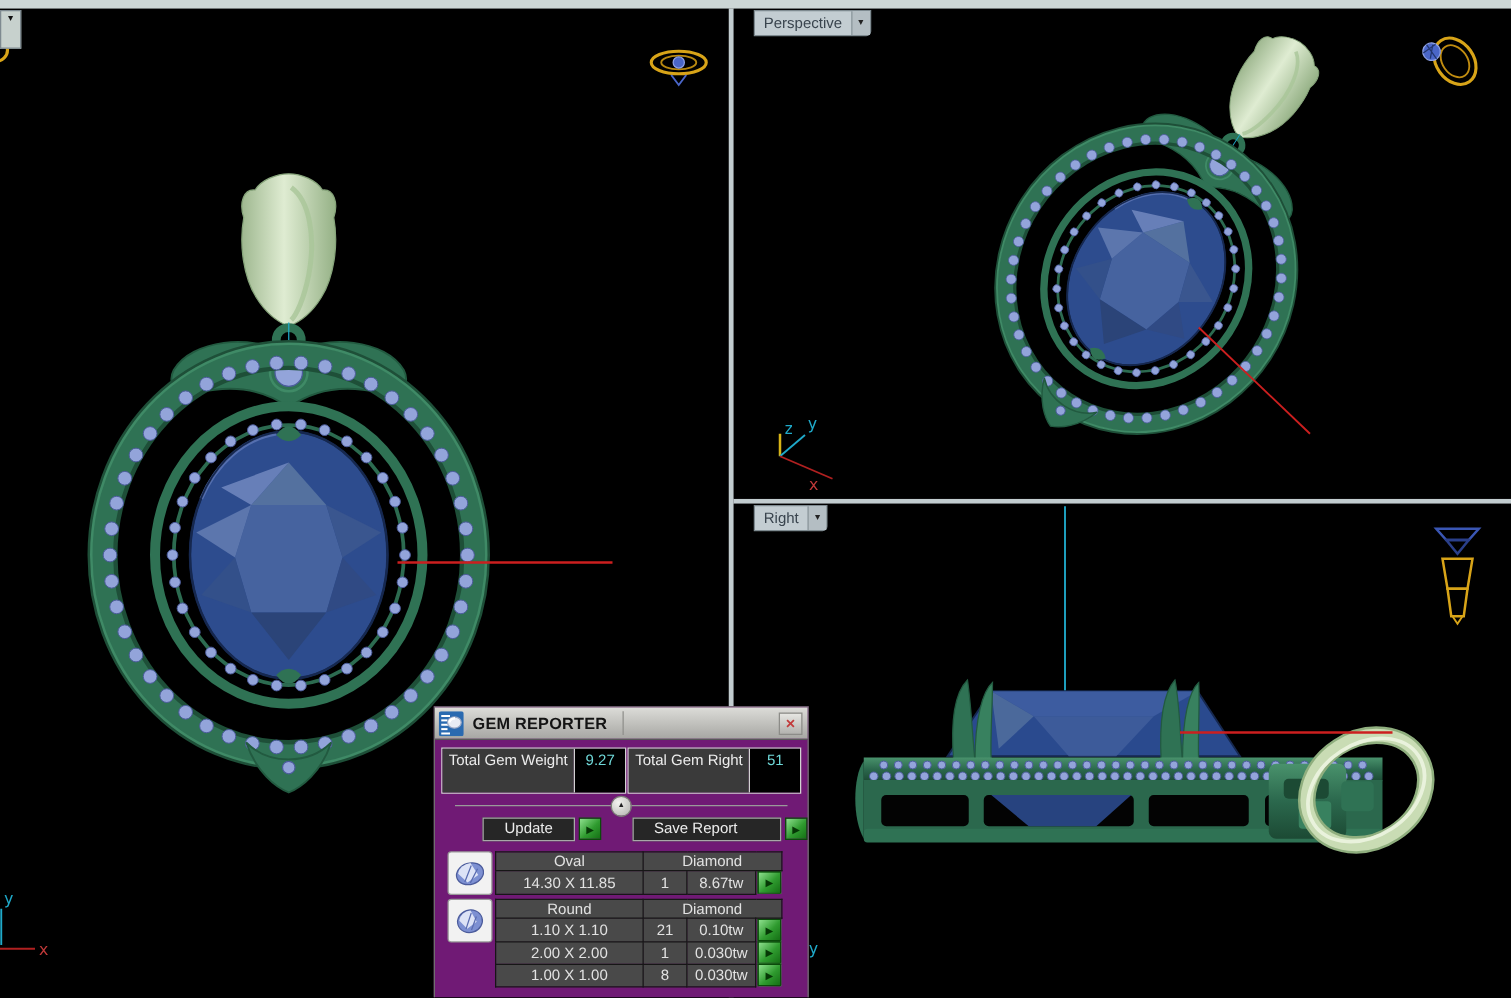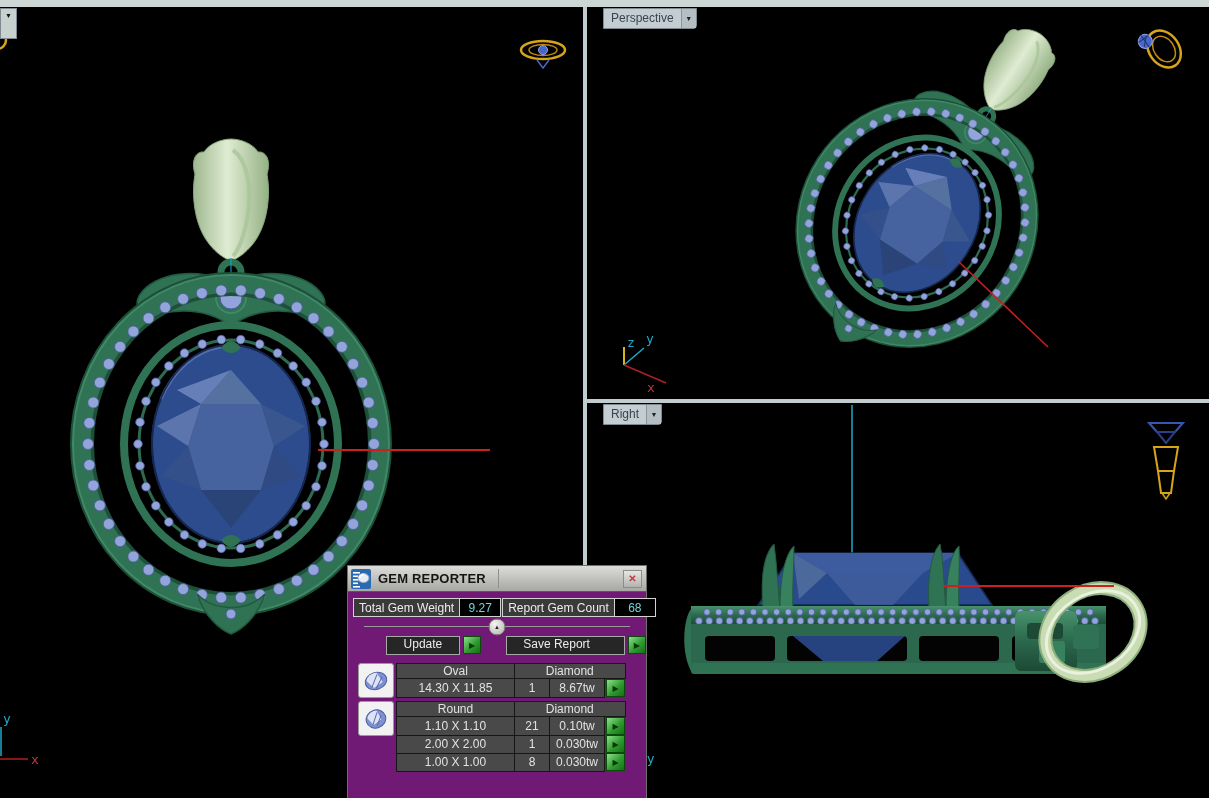--- a/index.html
+++ b/index.html
@@ -31,21 +31,21 @@
   .gr-groove{height:19px;width:2px;border-left:1px solid #8f8f8b;border-right:1px solid #ececе8;
              margin-left:12px;}
   .gr-spacer{flex:1;}
   .gr-close{width:17px;height:16px;margin-right:4px;background:linear-gradient(#e6e6e2,#b2b2ae);
             border:1px solid #8c8c88;color:#c23a3a;font-size:10px;font-weight:bold;display:flex;
             align-items:center;justify-content:center;cursor:default;}
   .gr-totals{display:flex;gap:1px;margin:6px 4px 0 5px;}
   .total-group{display:flex;border:1px solid #d2d2d2;}
   .total-label{background:#3a3a3a;color:#ececec;font-size:12px;padding:2px 5px 1px 5px;white-space:nowrap;}
   .total-value{background:#000;color:#6fd8d8;font-size:12px;min-width:36px;text-align:center;
-               border-left:1px solid #d2d2d2;padding:2px 2px 1px 2px;}
+               border-left:1px solid #d2d2d2;padding:2px 2px 19px 2px;}
   .gr-collapse{position:relative;height:13px;margin:3px 16px 0 16px;}
   .gr-collapse::before{content:"";position:absolute;left:0;right:0;top:6px;border-top:1px solid #9a9a9a;}
   .collapse-btn{position:absolute;left:50%;top:50%;transform:translate(-50%,-50%);width:15px;height:15px;
                 border-radius:50%;background:radial-gradient(circle at 35% 30%,#f4f4f0,#b0b0ac);
                 border:1px solid #7c7c78;color:#222;font-size:6px;display:flex;align-items:center;
                 justify-content:center;}
   .gr-actions{display:flex;align-items:flex-start;margin:3px 0 0 38px;}
   .gr-btn{background:#262626;border:1px solid #a8a8a8;color:#ececec;font-size:12px;height:17px;
           line-height:15px;padding:0 8px;white-space:nowrap;}
   #btn-update{width:58px;text-align:center;}
@@ -401,22 +401,22 @@
       <span class="gr-spacer"></span>
       <span class="gr-close">✕</span>
     </div>
 
     <div class="gr-totals">
       <div class="total-group">
         <span class="total-label">Total Gem Weight</span>
         <span class="total-value">9.27</span>
       </div>
       <div class="total-group">
-        <span class="total-label">Report Gem Count</span>
-        <span class="total-value">68</span>
+        <span class="total-label">Total Gem Right</span>
+        <span class="total-value">51</span>
       </div>
     </div>
 
     <div class="gr-collapse">
       <span class="collapse-btn">▲</span>
     </div>
 
     <div class="gr-actions">
       <span class="gr-btn" id="btn-update">Update</span>
       <span class="green-btn">▶</span>

